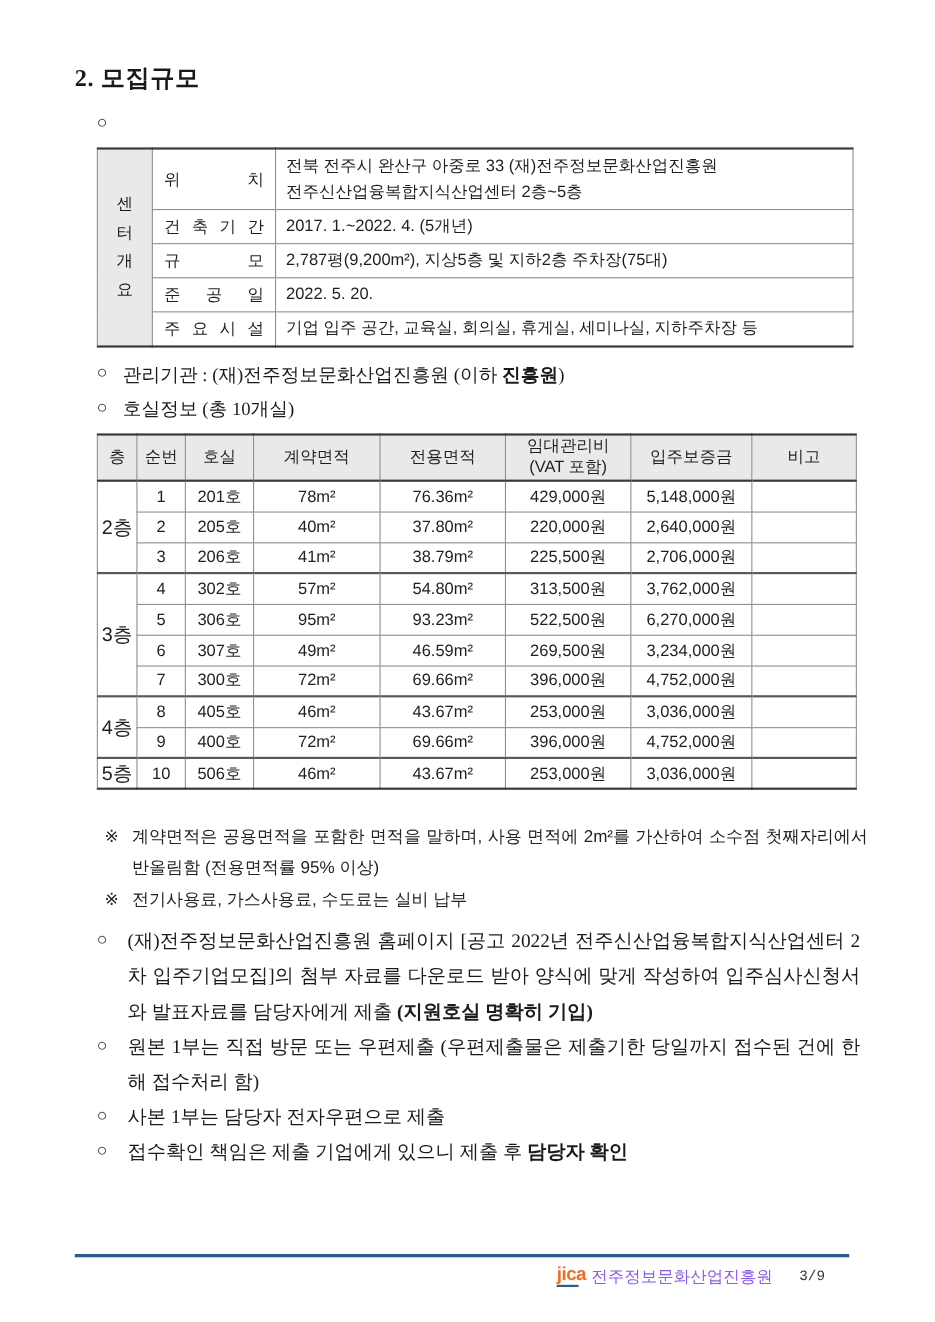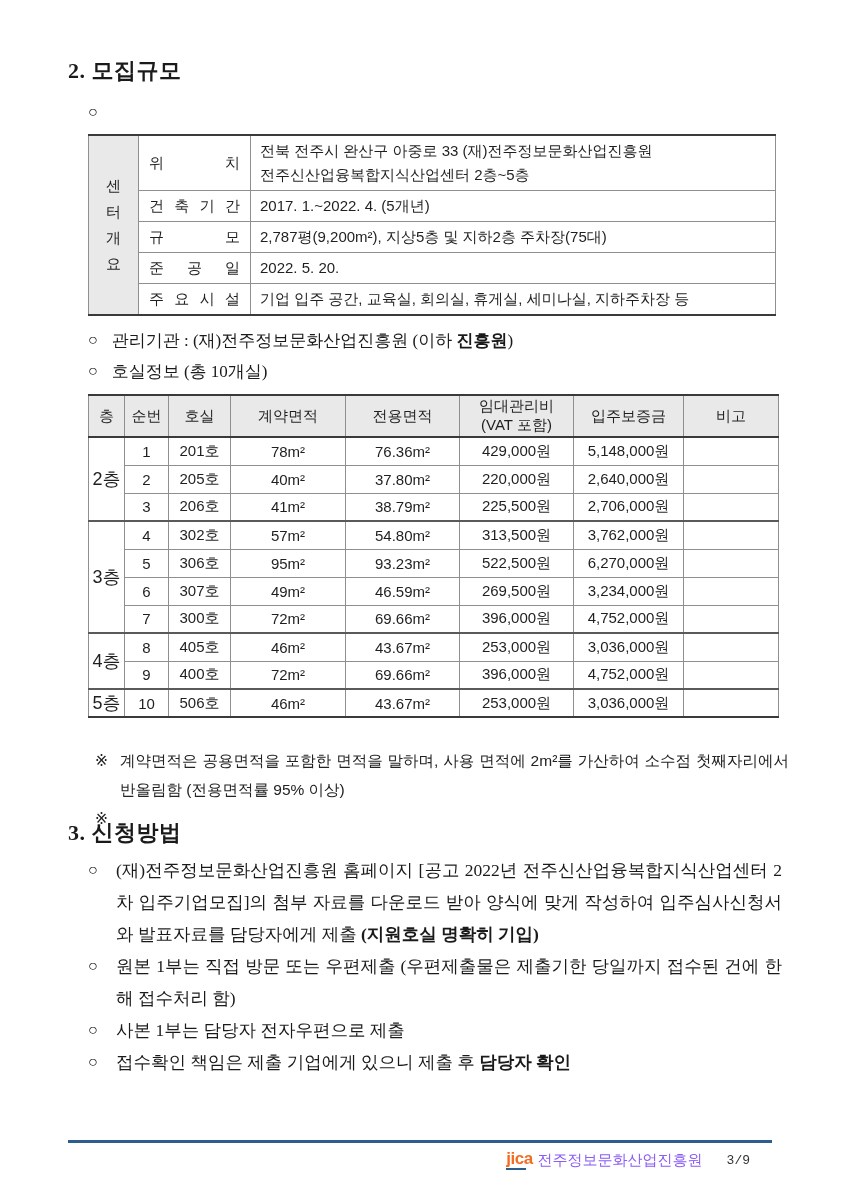--- a/index.html
+++ b/index.html
@@ -240,24 +240,24 @@
     </tbody>
   </table>
 
   <div class="notes">
     <div class="note-item">
       <span class="marker">※</span>
       <span>계약면적은 공용면적을 포함한 면적을 말하며, 사용 면적에 2m²를 가산하여 소수점 첫째자리에서 반올림함 (전용면적률 95% 이상)</span>
     </div>
     <div class="note-item">
       <span class="marker">※</span>
-    </div>
-  </div>
-
-  <div class="sec-heading sec3-heading">3. 신청방법</div>
+      <span>전기사용료, 가스사용료, 수도료는 실비 납부</span>
+    </div>
+  </div>
+
 
   <div class="s3list">
     <div class="s3item">
       <span class="circ">○</span>
       <span>(재)전주정보문화산업진흥원 홈페이지 [공고 2022년 전주신산업융복합지식산업센터 2차 입주기업모집]의 첨부 자료를 다운로드 받아 양식에 맞게 작성하여 입주심사신청서와 발표자료를 담당자에게 제출 </span><b>(지원호실 명확히 기입)</b>
     </div>
     <div class="s3item">
       <span class="circ">○</span>
       <span>원본 1부는 직접 방문 또는 우편제출 (우편제출물은 제출기한 당일까지 접수된 건에 한해 접수처리 함)</span><b></b>
     </div>

